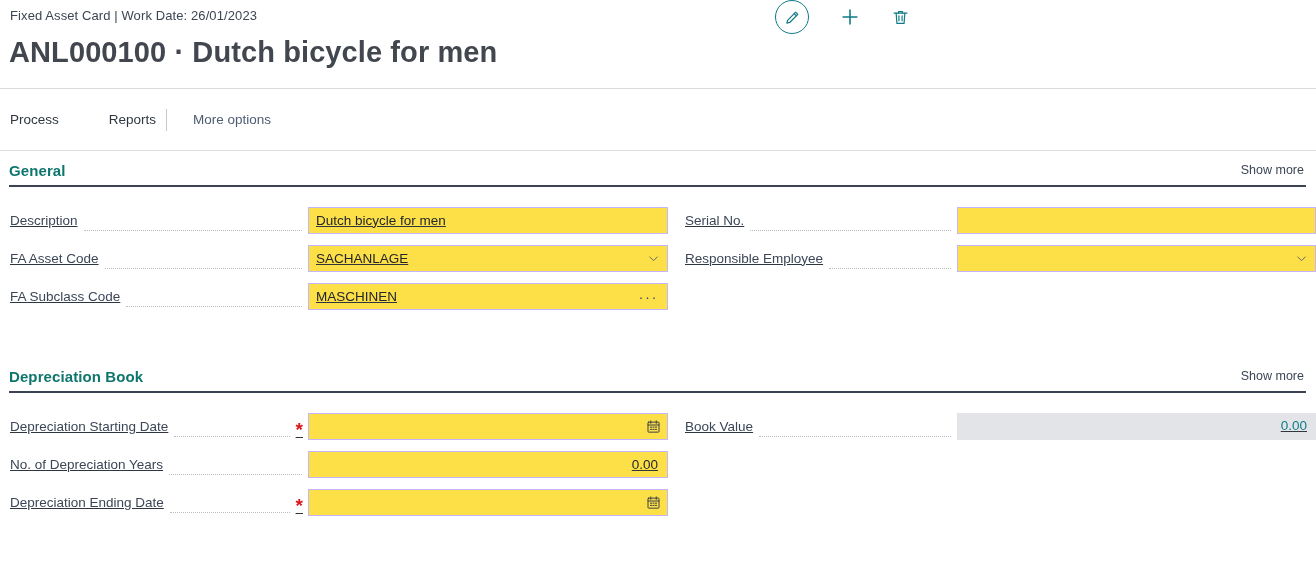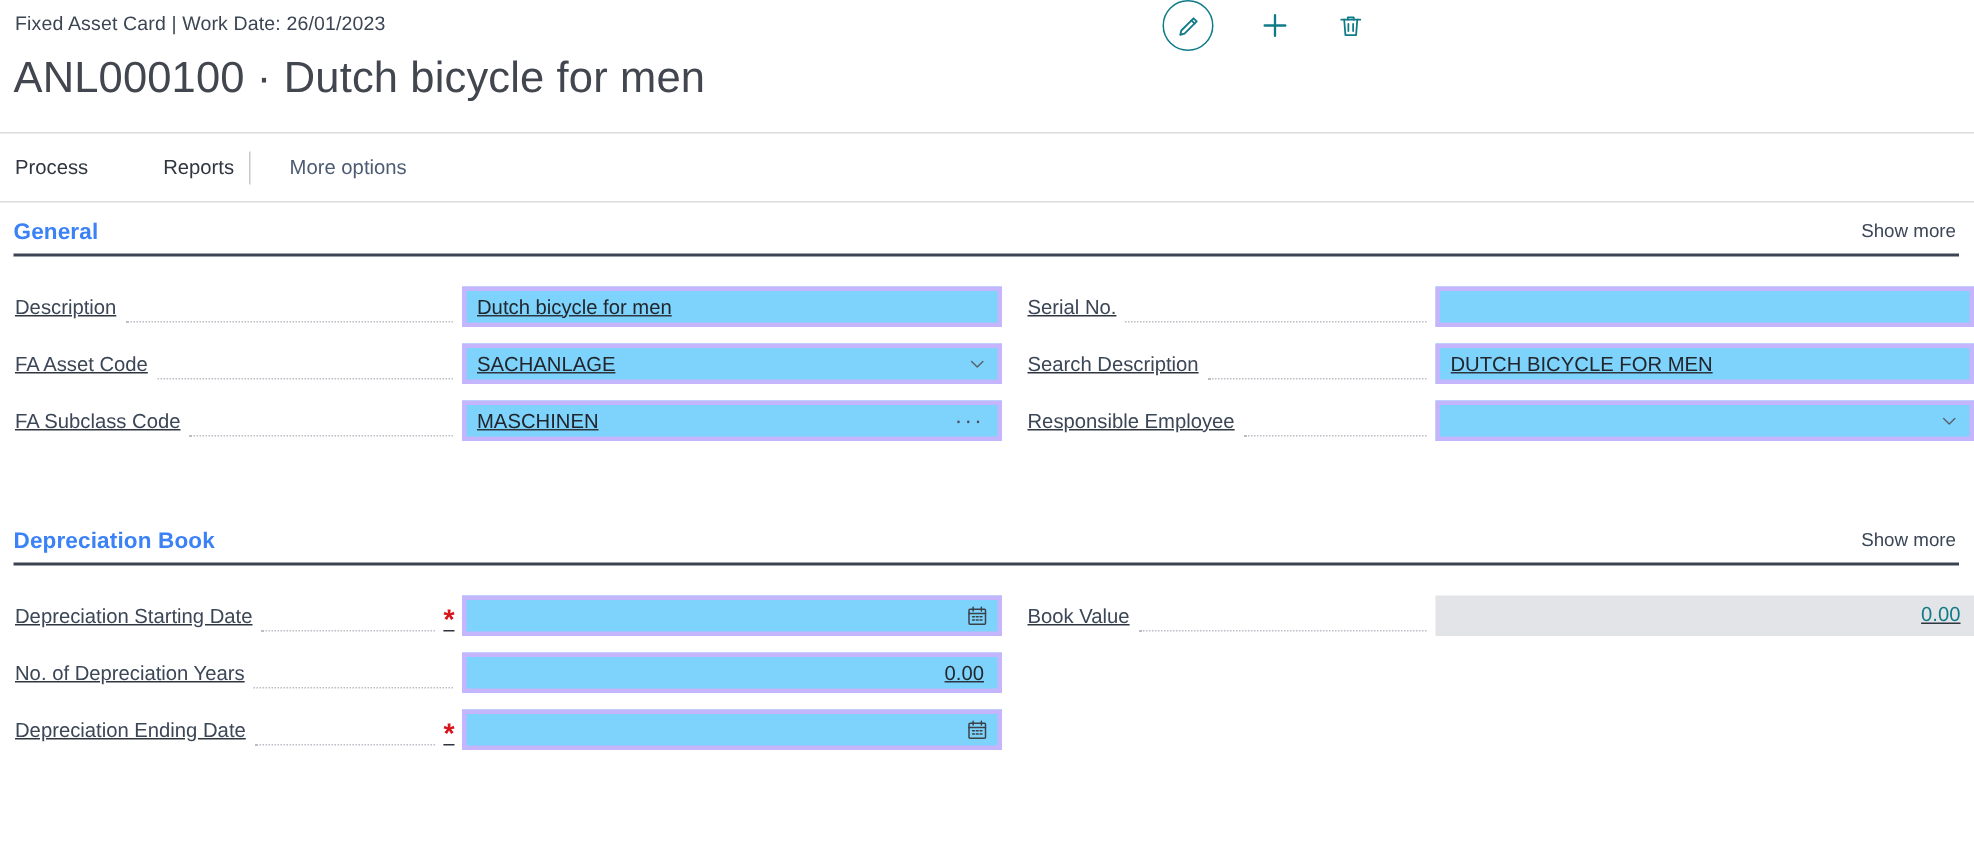--- a/index.html
+++ b/index.html
@@ -30,21 +30,21 @@
     color: #3b4553;
     letter-spacing: .1px;
     white-space: nowrap;
     text-align: right;
   }
   .page-title {
     position: absolute;
     left: 9px;
     top: 36px;
     font-size: 29px;
-    font-weight: 400;
+    font-weight: 700;
     color: #41464f;
     letter-spacing: .1px;
     white-space: nowrap;
   }
 
   
   .top-actions {
     position: absolute;
     left: 775px;
     top: 0px;
@@ -65,21 +65,21 @@
     height: 34px;
     border: 1.5px solid #0f7b87;
     border-radius: 50%;
     box-sizing: border-box;
   }
   .icon-btn svg { display: block; }
 
   
   .menubar {
     position: relative;
-    height: 47px;
+    height: 63px;
     border-top: 1px solid #dcdcdc;
     border-bottom: 1px solid #dcdcdc;
     display: flex;
     align-items: center;
     box-sizing: border-box;
   }
   .menu-item {
     font-size: 13.5px;
     color: #2f3640;
     padding: 0 0;
@@ -109,21 +109,21 @@
   .section-head {
     position: relative;
     height: 34px;
   }
   .section-title {
     position: absolute;
     left: 9px;
     bottom: 6px;
     font-size: 15px;
     font-weight: bold;
-    color: #3b82f6;
+    color: #0f766e;
     letter-spacing: .1px;
   }
   .show-more {
     position: absolute;
     right: 12px;
     bottom: 8px;
     font-size: 12.5px;
     color: #3b4656;
     cursor: pointer;
     white-space: nowrap;
@@ -178,22 +178,22 @@
     position: relative;
     top: 3px;
     font-weight: 700;
   }
 
   .ctrl {
     flex: 0 0 auto;
     position: relative;
     height: 27px;
     box-sizing: border-box;
-    border: 3px solid #c4b5fd;
-    background: #7dd3fc;
+    border: 1px solid #c4b5fd;
+    background: #fde047;
     display: flex;
     align-items: center;
   }
   .col-left .ctrl { width: 360px; }
   .col-right .ctrl { width: 359px; }
 
   .ctrl input,
   .ctrl .valtext {
     border: 0;
     outline: none;
@@ -361,27 +361,20 @@
       <div class="col col-right">
 
         <div class="field">
           <div class="field-label">Serial No.</div>
           <div class="leader"></div>
           <div class="ctrl">
             <input type="text" value="" style="">
           </div>
         </div>
 
-        <div class="field">
-          <div class="field-label">Search Description</div>
-          <div class="leader"></div>
-          <div class="ctrl">
-            <input type="text" value="DUTCH BICYCLE FOR MEN" style="">
-          </div>
-        </div>
 
         <div class="field">
           <div class="field-label">Responsible Employee</div>
           <div class="leader"></div>
           <div class="ctrl">
             <input type="text" value="" style="">
             <span class="adorn">
               <svg width="15" height="15" viewBox="0 0 24 24" fill="none" stroke="#5a6069" stroke-width="1.5" stroke-linecap="round" stroke-linejoin="round">
                 <path d="M6 9.5l6 6 6-6"></path>
               </svg>

